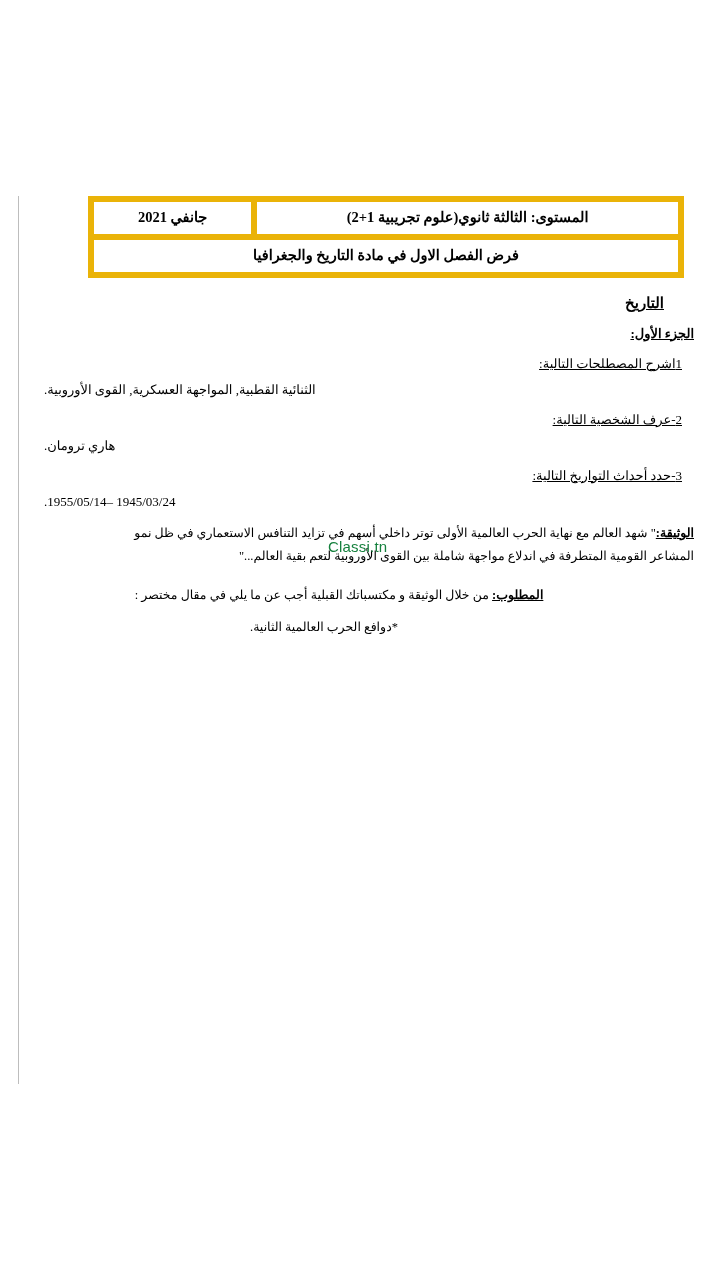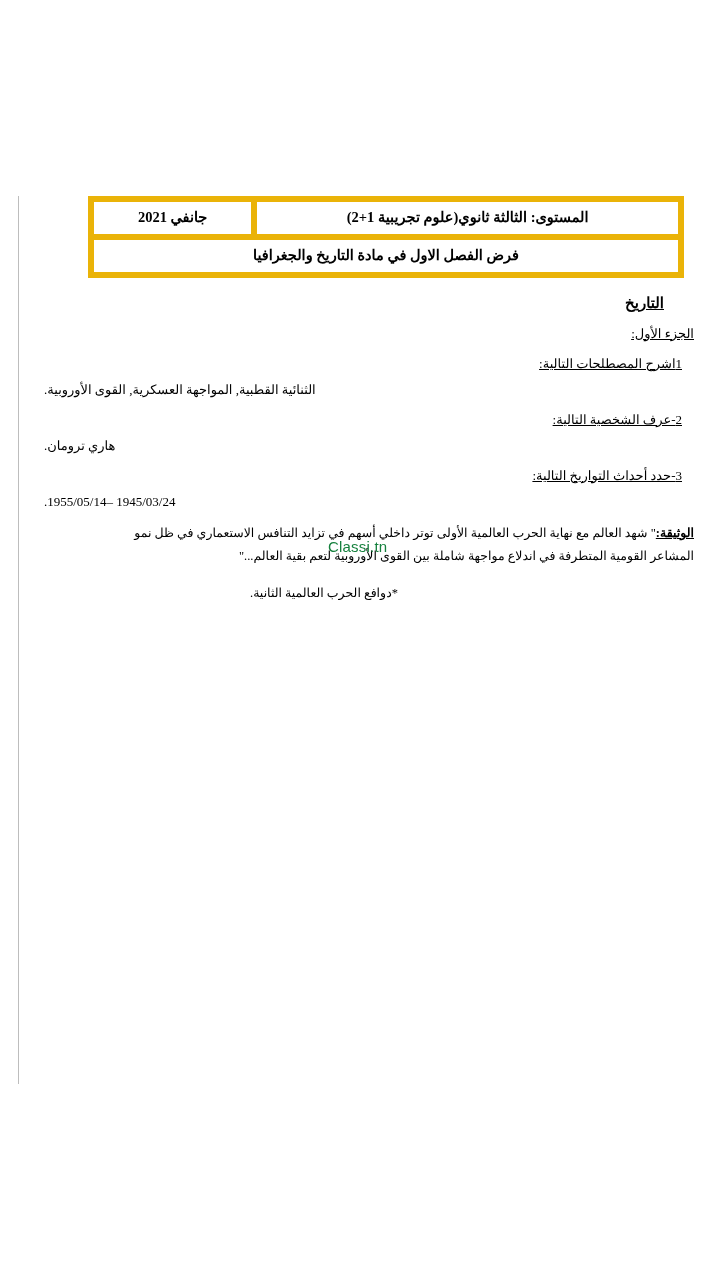--- a/index.html
+++ b/index.html
@@ -75,21 +75,21 @@
   .subject-title {
     font-size: 15px;
     font-weight: bold;
     text-decoration: underline;
     margin: 16px 0 0 0;
     padding-right: 30px;
   }
 
   .part-heading {
     font-size: 13px;
-    font-weight: normal;
+    font-weight: bold;
     text-decoration: underline;
     margin: 14px 0 0 0;
     text-align: right;
   }
   .q-heading {
     font-size: 13px;
     font-weight: normal;
     text-decoration: underline;
     margin: 14px 12px 0 0;
     text-align: right;
@@ -185,20 +185,24 @@
 
     <div class="q-heading">3-حدد أحداث التواريخ التالية:</div>
     <div class="q-body indent2">1945/03/24 –1955/05/14.</div>
 
 
     <div class="doc-block">
       <span class="lbl">الوثيقة:</span><span>" شهد العالم مع نهاية الحرب العالمية الأولى توتر داخلي أسهم في تزايد التنافس الاستعماري في ظل نمو</span>
     </div>
     <div class="doc-line2">المشاعر القومية المتطرفة في اندلاع مواجهة شاملة بين القوى الأوروبية لتعم بقية العالم..."</div>
 
+    <div class="required">
+      <span class="lbl">المطلوب:</span>
+      <span>من خلال الوثيقة و مكتسباتك القبلية أجب عن ما يلي في مقال مختصر :</span>
+    </div>
 
     <div class="bullet">*دوافع الحرب العالمية الثانية.</div>
 
   </div>
 
   <div class="watermark">Classi.tn</div>
 
 </div>
 
 </body></html>

